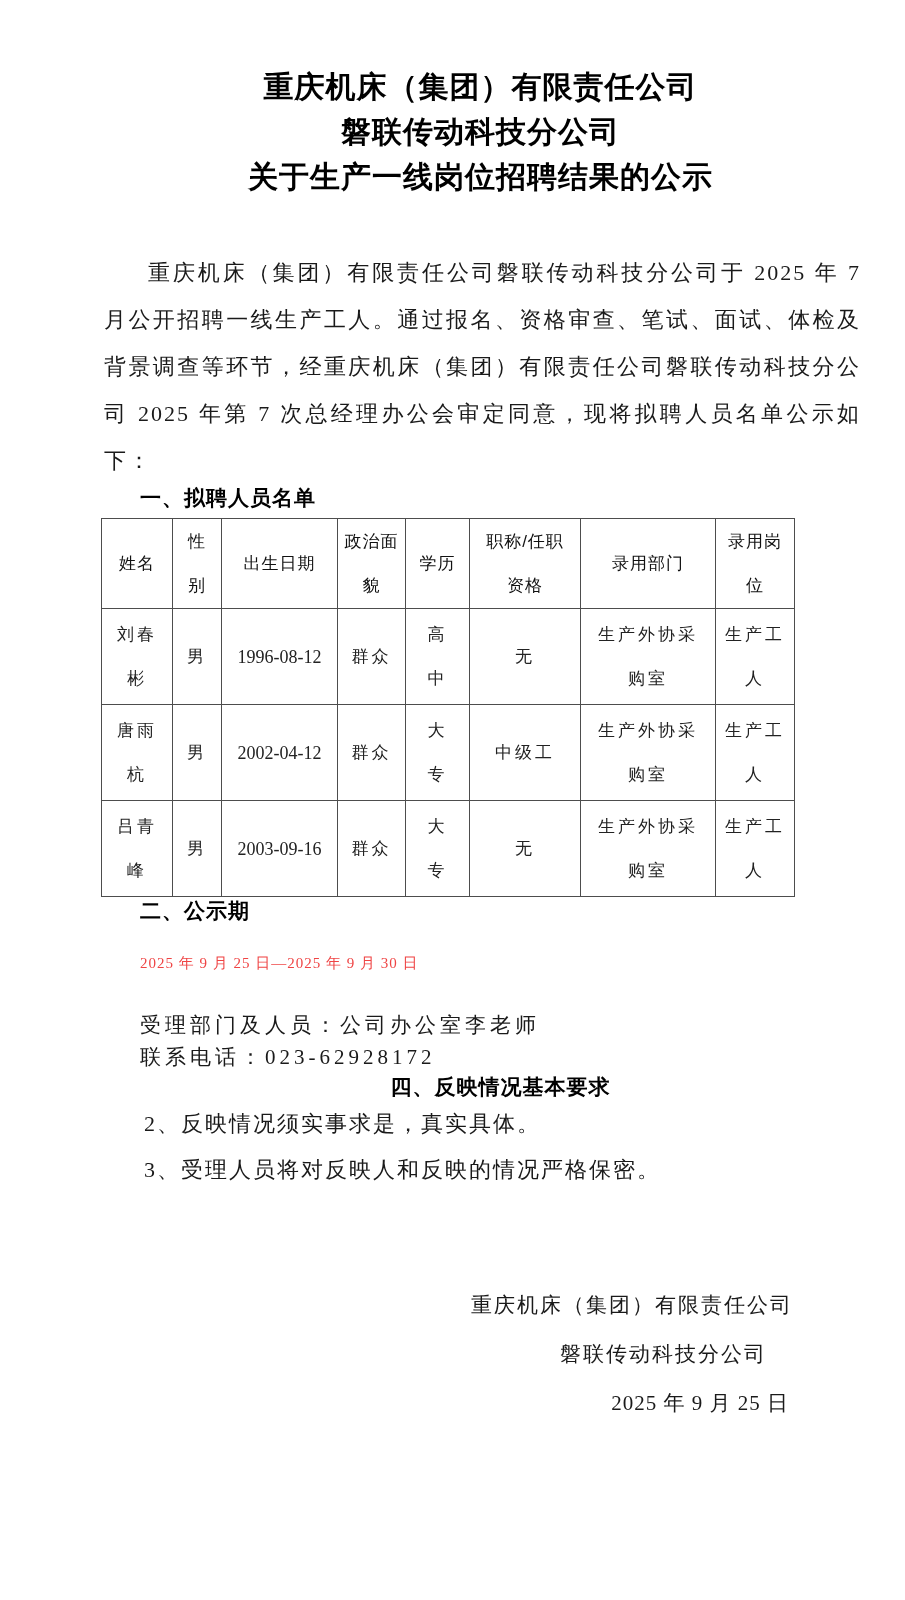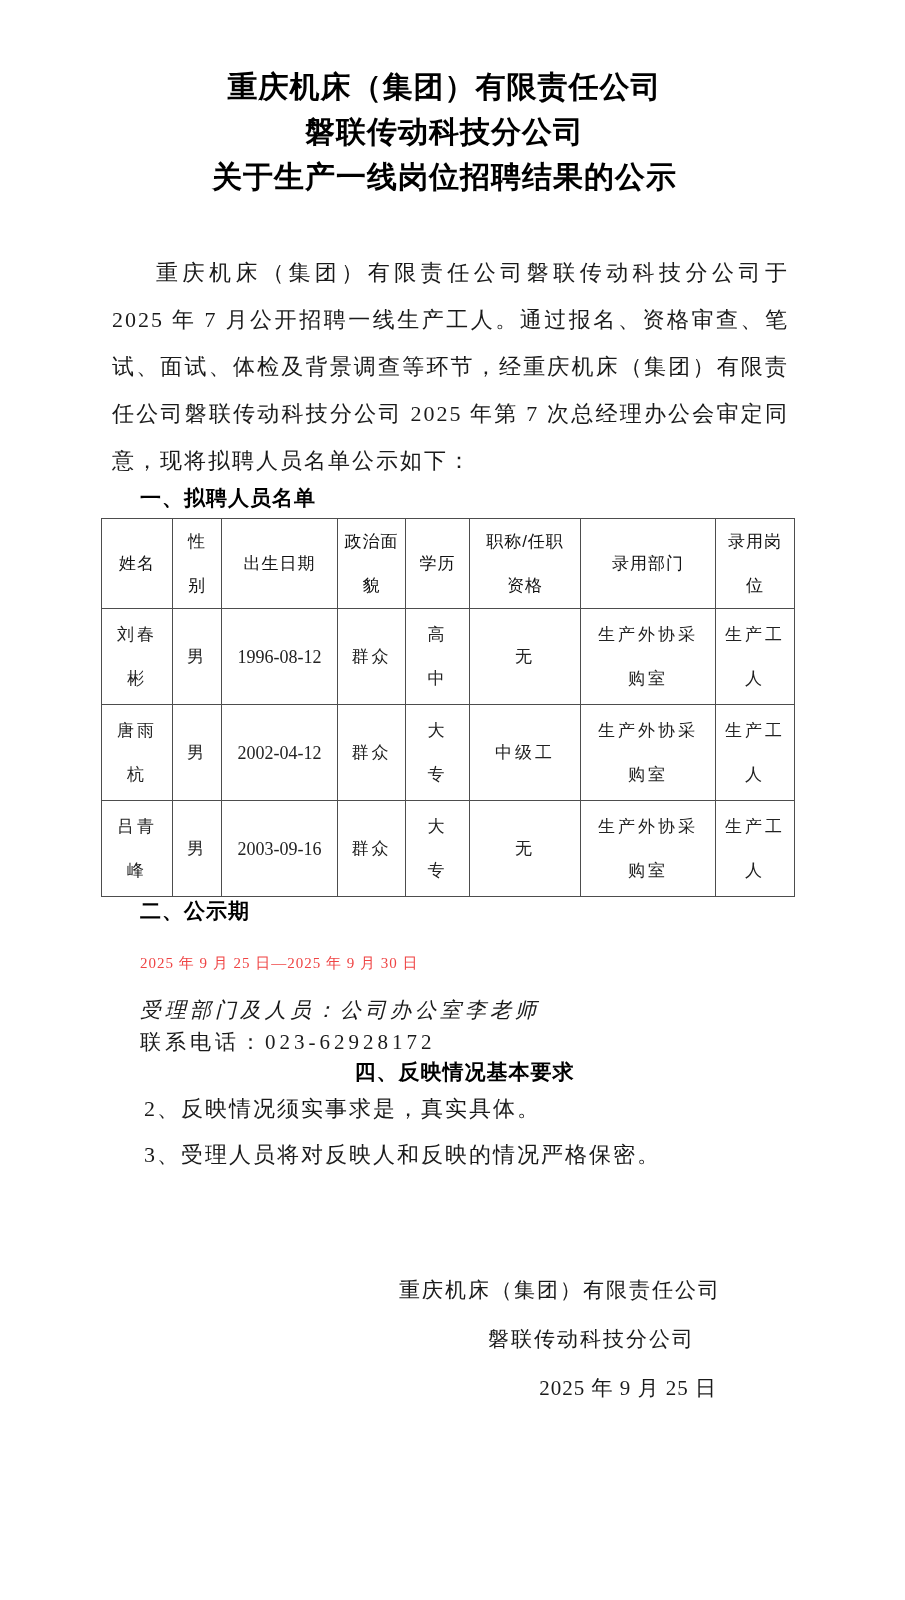--- a/index.html
+++ b/index.html
@@ -5,33 +5,33 @@
   * { box-sizing: border-box; }
   html, body { margin: 0; padding: 0; background: #ffffff; }
   .page {
     position: relative;
     width: 905px;
     height: 1600px;
     margin: 0 auto;
     background: #ffffff;
     color: #111111;
     font-family: "Liberation Serif", serif;
-    padding: 64px 116px 0 100px;
+    padding: 64px 44px 0 100px;
     overflow: hidden;
   }
   .doc-title {
     text-align: center;
     font-weight: 700;
     font-size: 30px;
     line-height: 45px;
     color: #000000;
     letter-spacing: 1px;
   }
   .intro {
-    margin: 50px 0 0 12px;
+    margin: 50px 0 0 4px;
     font-size: 22px;
     line-height: 47px;
     letter-spacing: 2px;
     text-indent: 2em;
     text-align: justify;
     color: #1a1a1a;
   }
   h2.sec {
     margin: 0 0 0 40px;
     font-family: "Liberation Sans", sans-serif;
@@ -84,21 +84,21 @@
     letter-spacing: 1px;
     color: #ef4444;
   }
   .contact {
     margin: 0 0 0 40px;
     font-size: 21px;
     line-height: 32px;
     letter-spacing: 4px;
     color: #1a1a1a;
   }
-  .contact-first { margin-top: 11px; font-style: italic; }
+  .contact-first { margin-top: 26px; }
   .item {
     margin: 0;
     font-size: 22px;
     line-height: 46px;
     letter-spacing: 2px;
     text-indent: 2em;
     text-align: justify;
     color: #1a1a1a;
   }
   .item-first { margin-top: 8px; }

